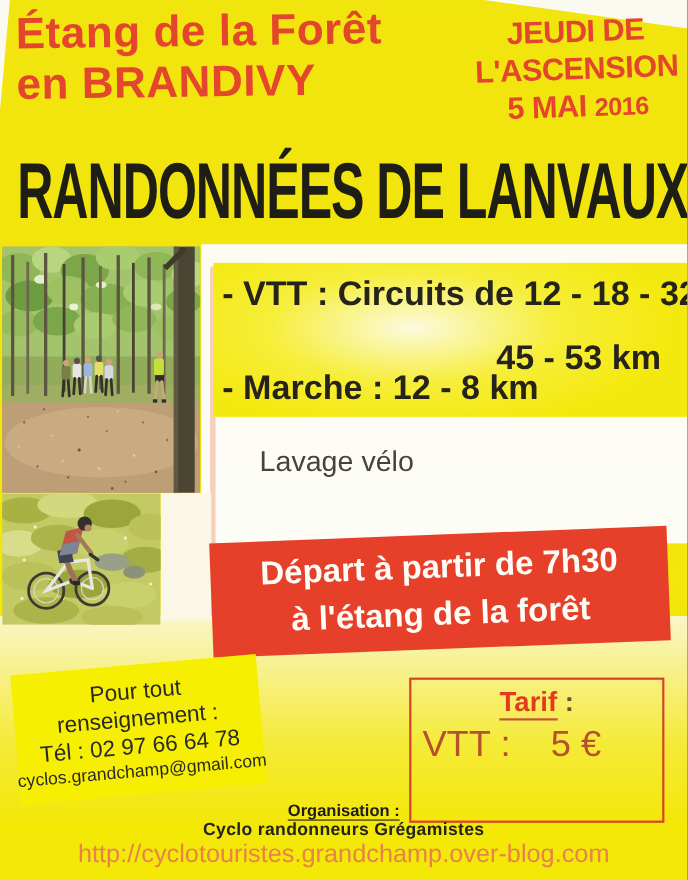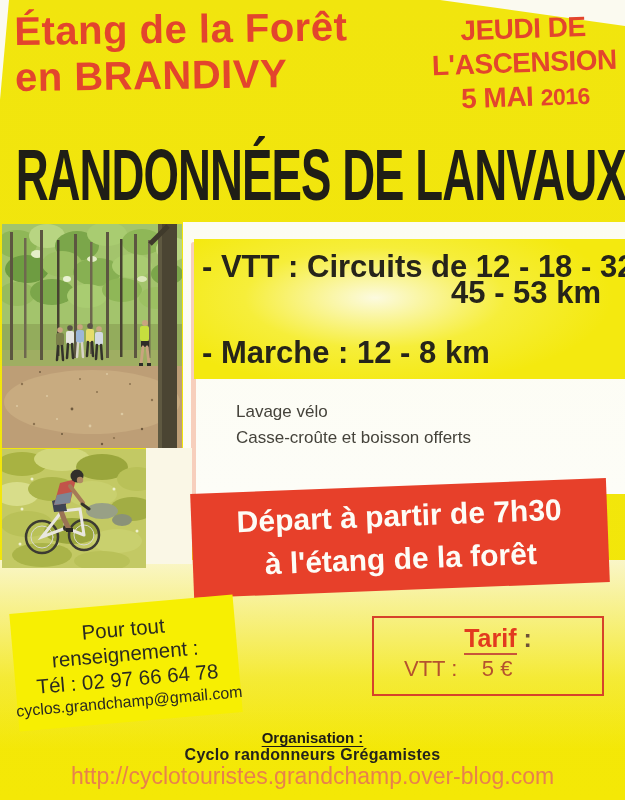--- a/index.html
+++ b/index.html
@@ -44,23 +44,23 @@
   .white-panel { left:183px; top:222px; width:442px; height:272px;
     background:linear-gradient(180deg,#fcfcf2 0%,#fdfdf7 100%); }
   .pink-sliver { left:191px; top:242px; width:5px; height:258px;
     background:#f5c3ae; opacity:.8; border-radius:3px; }
   .circuits {
     left:194px; top:239px; width:431px; height:140px;
     background: radial-gradient(ellipse 55% 65% at 42% 42%, #fcfadf 0%, #f6ee3a 55%, #f4e90f 100%);
     color:#26241a; font-weight:bold; font-size:31px;
   }
   .circuits .c1 { position:absolute; left:8px;  top:10px; white-space:nowrap; }
-  .circuits .c2 { position:absolute; right:24px; top:36px; white-space:nowrap; }
+  .circuits .c2 { position:absolute; right:24px; top:68px; white-space:nowrap; }
   .circuits .c3 { position:absolute; left:8px;  top:96px; white-space:nowrap; }
-  .amenities { left:236px; top:399px; font-size:17px; line-height:1.55; color:#45433b; }
+  .amenities { left:236px; top:399px; font-size:26px; line-height:1.55; color:#45433b; }
 
   .departure {
     left:192px; top:486px; width:416px; height:104px;
     background:#e7402a; transform:rotate(-2.2deg); transform-origin:center;
     display:flex; flex-direction:column; align-items:center; justify-content:center;
     color:#fdfcf6; font-weight:bold; font-size:30px; line-height:1.42;
   }
 
   
   .pale-overlay { left:0; top:560px; width:625px; height:190px;
@@ -70,28 +70,28 @@
   .contact {
     left:14px; top:604px; width:224px; height:118px;
     background:#f7ef02; transform:rotate(-5deg); transform-origin:center;
     display:flex; flex-direction:column; align-items:center; justify-content:center;
     color:#2b2a22; text-align:center;
   }
   .contact .ct { font-size:20.5px; line-height:1.22; }
   .contact .ce { font-size:16px; margin-top:2px; }
 
   .tarif {
-    left:372px; top:616px; width:232px; height:80px;
-    border:2px solid #d6432a; padding:6px 10px 0 30px;
+    left:372px; top:616px; width:232px; height:132px;
+    border:2px solid #d6432a; padding:6px 10px 0 10px;
   }
   .tarif .t-title { text-align:center; font-size:25px; margin-bottom:2px; }
   .tarif .t-word { color:#e23a1f; font-weight:bold;
     border-bottom:2px solid #c8553a; padding-bottom:1px; }
   .tarif .t-colon { color:#6d5138; font-weight:bold; }
-  .tarif .t-row { font-size:22px; color:#b5522e; line-height:1.3; white-space:pre-wrap; }
+  .tarif .t-row { font-size:33px; color:#b5522e; line-height:1.3; white-space:pre-wrap; }
 
   .footer { left:0; top:729px; width:625px; text-align:center; }
   .org-label { font-size:15px; font-weight:bold; color:#1d1c16;
     text-decoration:underline; text-underline-offset:3px; line-height:1.15; }
   .org-name { font-size:16px; font-weight:bold; color:#24231c;
     letter-spacing:0.3px; line-height:1.12; }
   .org-url { font-size:23px; color:#e8814c; line-height:1.1; }
 
   .photo { display:block; }
   .forest-photo { left:2px; top:224px; }
@@ -121,21 +121,20 @@
   <div class="abs pink-sliver"></div>
 
   <div class="abs circuits">
     <div class="c1">- VTT : Circuits de 12 - 18 - 32</div>
     <div class="c2">45 - 53 km</div>
     <div class="c3">- Marche : 12 - 8 km</div>
   </div>
 
   <div class="abs amenities">
     <div>Lavage vélo</div>
-    <div>Casse-croûte et boisson offerts</div>
   </div>
 
   <div class="abs pale-overlay"></div>
   <div class="abs photo-gap"></div>
 
   <svg class="abs photo forest-photo" width="180" height="224" viewBox="0 0 180 224">
     <rect x="0" y="0" width="180" height="224" fill="#b79a72"></rect>
     <rect x="0" y="0" width="180" height="132" fill="#a3c46c"></rect>
     <g>
       <ellipse cx="15" cy="20" rx="20" ry="14" fill="#8fb757"></ellipse>

